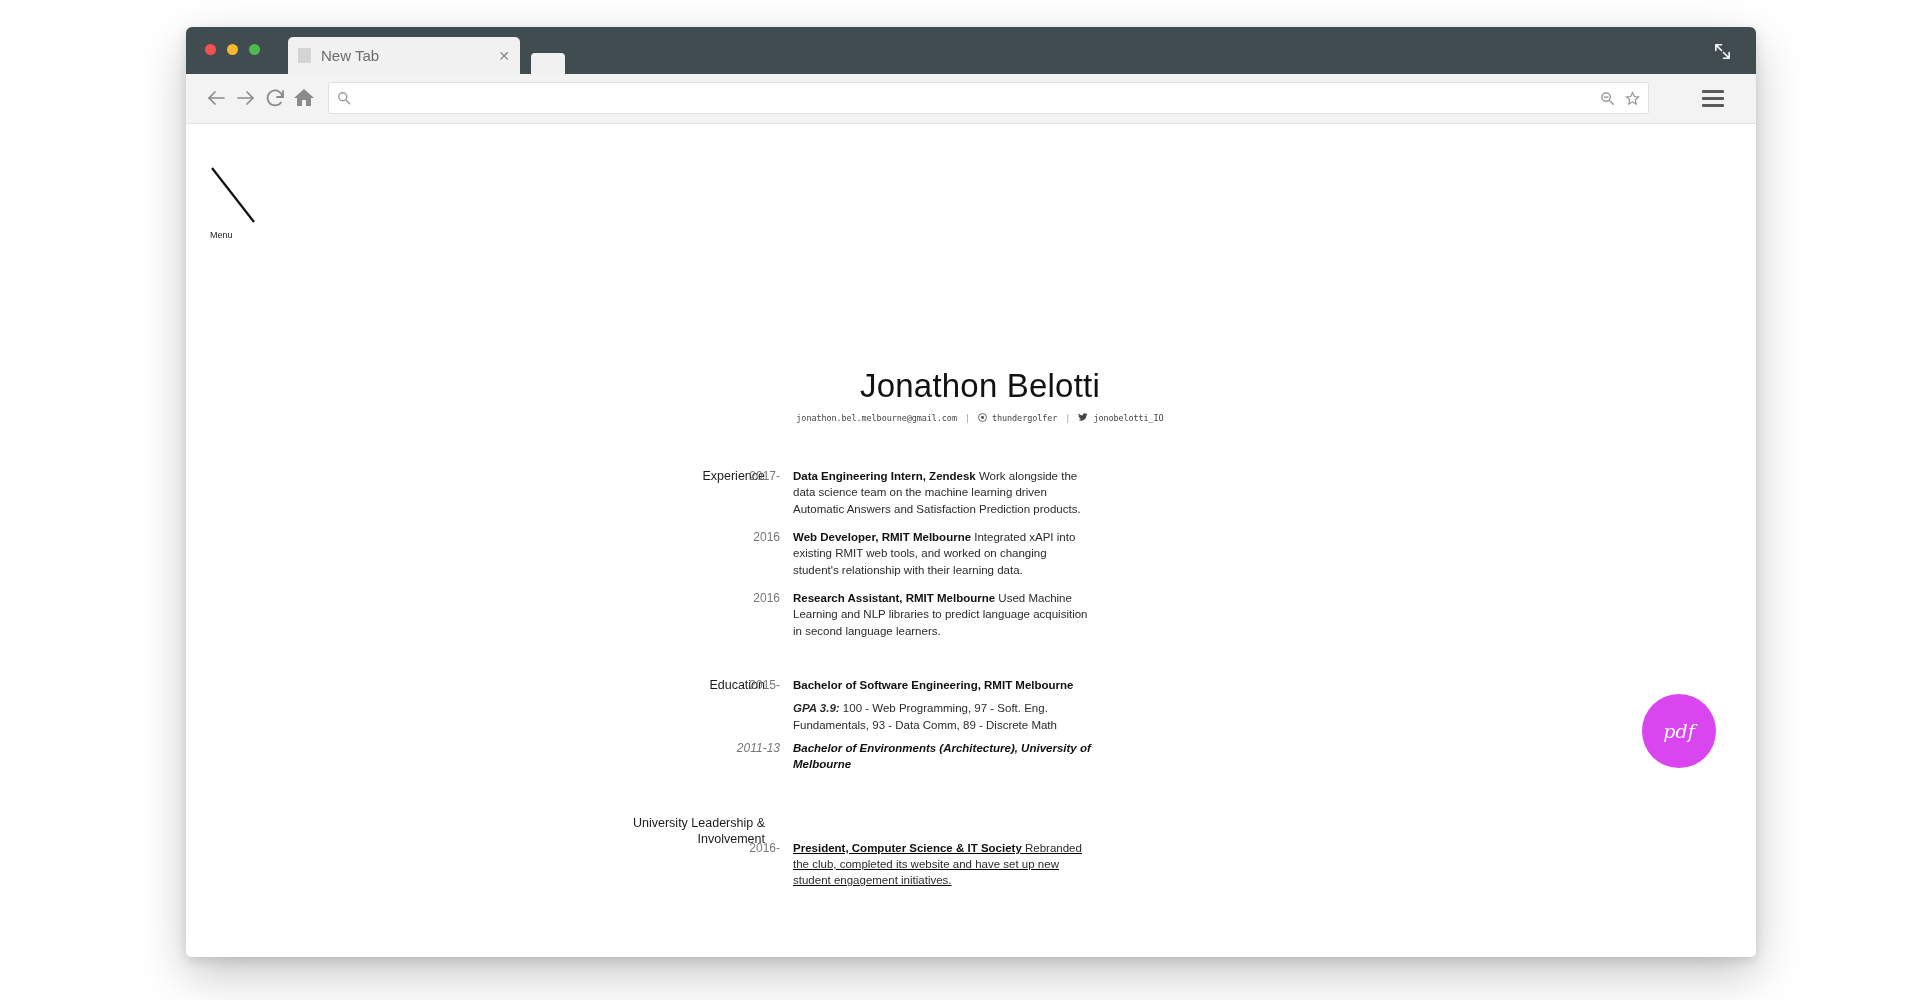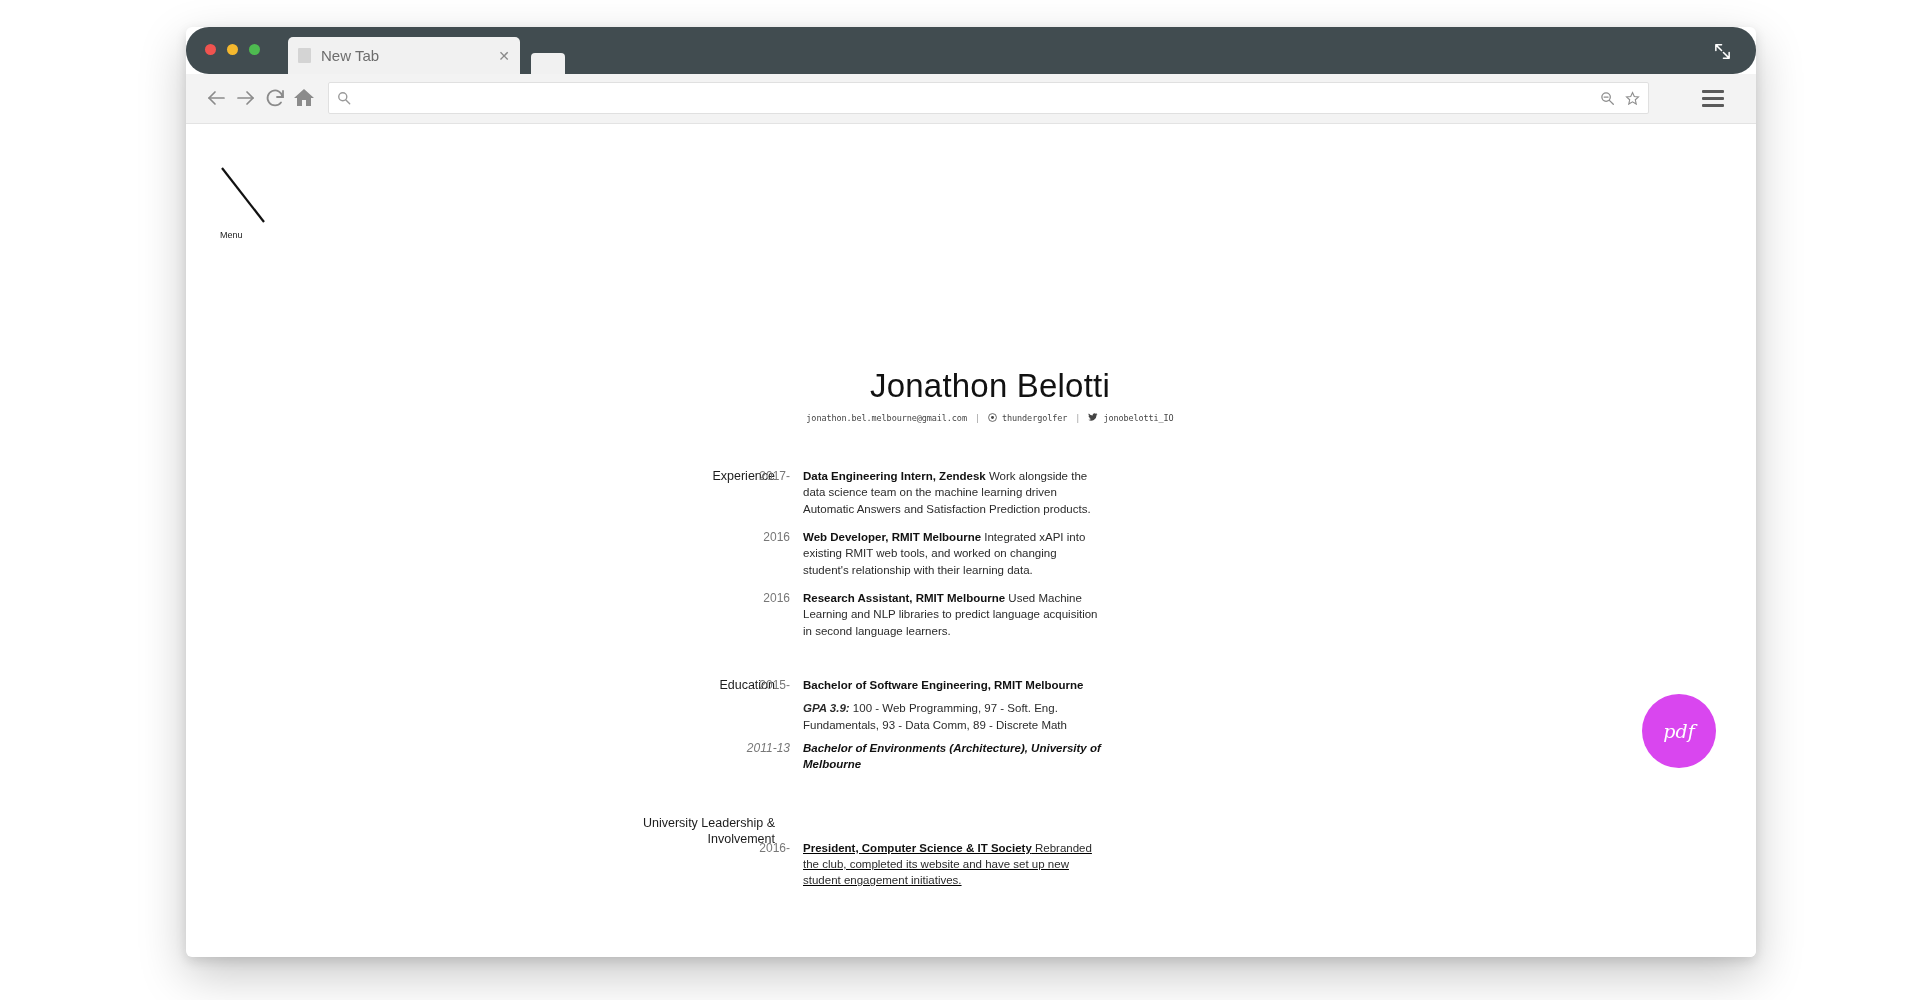--- a/index.html
+++ b/index.html
@@ -22,21 +22,20 @@
     box-shadow: 0 18px 48px rgba(0,0,0,0.22), 0 4px 12px rgba(0,0,0,0.12);
     overflow: hidden;
     background: #ffffff;
   }
 
   
   .titlebar {
     position: relative;
     height: 47px;
     background: #414c50;
-    border-radius: 23px;
   }
   .traffic {
     position: absolute;
     left: 19px;
     top: 17px;
     display: flex;
     gap: 11px;
   }
   .dot {
     width: 11px;
@@ -182,21 +181,20 @@
     margin-bottom: 4px;
   }
   .hamburger span:last-child { margin-bottom: 0; }
 
   
   .page {
     position: relative;
     height: 834px;
     background: #ffffff;
     overflow: hidden;
-    margin-left: 10px;
   }
 
   .menu-widget {
     position: absolute;
     left: 24px;
     top: 42px;
     width: 70px;
   }
   .menu-widget .slash {
     width: 46px;

